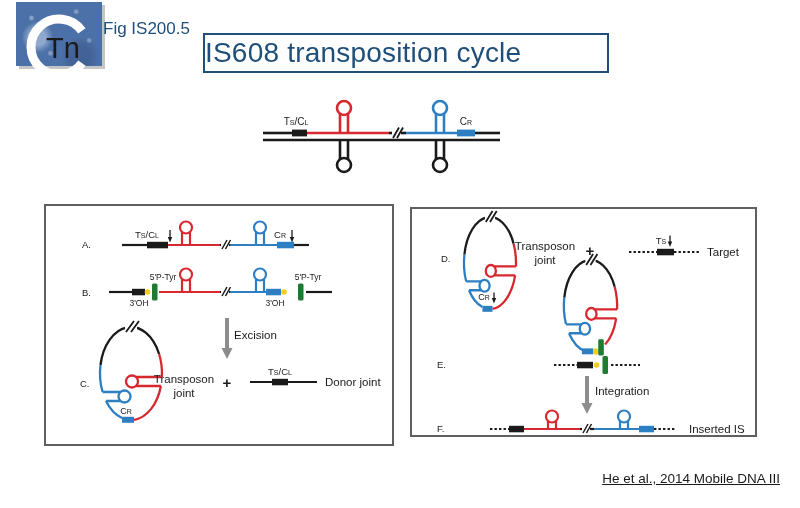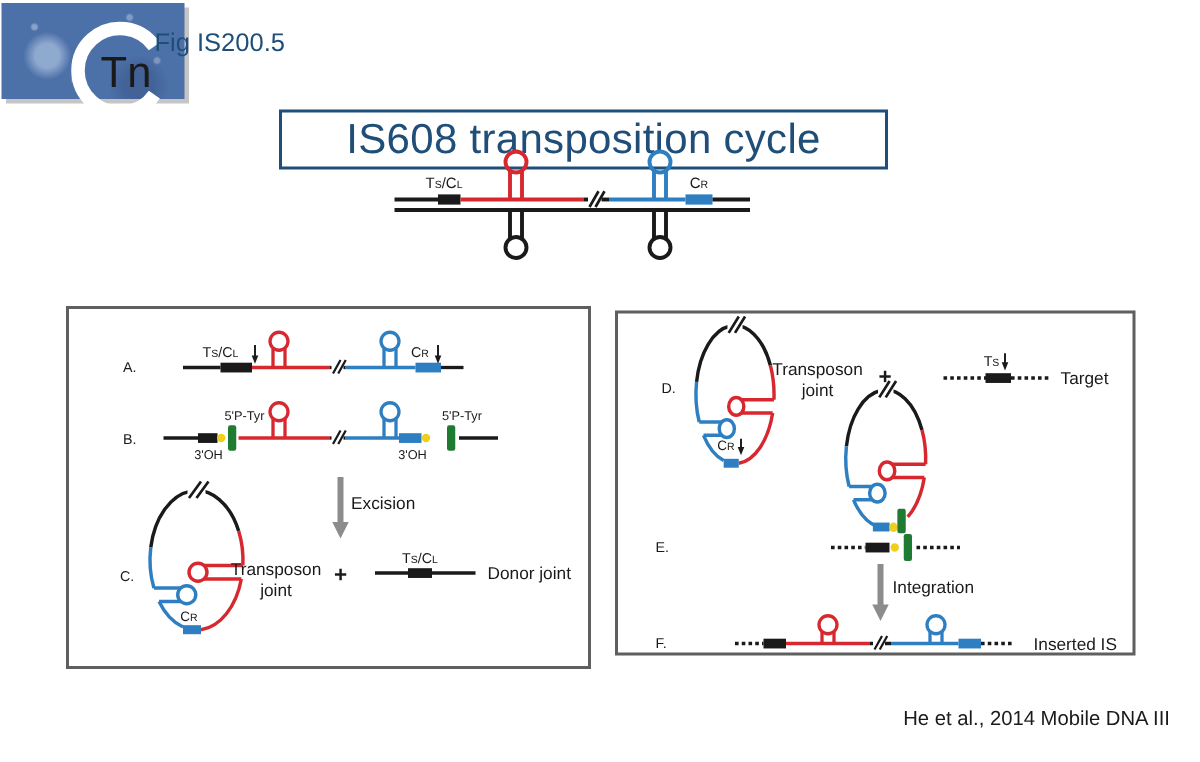--- a/index.html
+++ b/index.html
@@ -1,36 +1,36 @@
 <!DOCTYPE html>
 <html><head>
 <meta charset="utf-8">
 <style>
   html,body{margin:0;padding:0;}
   body{width:800px;height:508px;position:relative;background:#fff;
        font-family:"Liberation Sans",sans-serif;overflow:hidden;}
   .abs{position:absolute;}
-  #logo{left:1px;top:2px;width:86px;height:64px;
+  #logo{left:16px;top:2px;width:86px;height:64px;
         background-color:#4c70a8;
         background-image:
           radial-gradient(circle at 18% 25%, rgba(255,255,255,.35) 0 1.5px, transparent 3px),
           radial-gradient(circle at 70% 15%, rgba(255,255,255,.3) 0 1.5px, transparent 3px),
           radial-gradient(circle at 40% 80%, rgba(255,255,255,.3) 0 1.5px, transparent 3px),
           radial-gradient(circle at 85% 60%, rgba(255,255,255,.28) 0 1.5px, transparent 3px),
           radial-gradient(circle at 25% 55%, rgba(210,225,245,.5) 0 8px, transparent 16px),
           radial-gradient(circle at 75% 85%, rgba(60,90,140,.6) 0 10px, transparent 20px);
-        box-shadow:3px 3px 0 rgba(150,150,150,.55);padding-left:36px;}
+        box-shadow:3px 3px 0 rgba(150,150,150,.55);}
   #fig-label{left:103px;top:19px;font-size:17px;color:#1F4E79;}
-  #title-box{left:186px;top:33px;width:402px;height:36px;border:2.5px solid #1F4E79;
-             display:flex;align-items:center;justify-content:center;margin-top:40px;}
+  #title-box{left:203px;top:33px;width:402px;height:36px;border:2.5px solid #1F4E79;
+             display:flex;align-items:center;justify-content:flex-start;}
   #title-box span{font-size:28px;color:#1F4E79;letter-spacing:.2px;}
   .panel{border:2px solid #5f5f5f;background:#fff;}
   #left-panel{left:44px;top:204px;width:346px;height:238px;}
   #right-panel{left:410px;top:207px;width:343px;height:226px;}
-  #citation{right:20px;top:471px;font-size:13.5px;color:#1a1a1a;}
+  #citation{right:20px;top:471px;font-size:13.5px;color:#1a1a1a;text-decoration:underline;}
   svg text{fill:#1a1a1a;}
   .lbl{font-size:9.5px;}
   .lbl-sm{font-size:8.5px;}
   .lbl-md{font-size:11.5px;}
   .sub{font-size:7px;}
   .plus{font-size:15px;font-weight:bold;}
   .rowletter{font-size:9.5px;}
 </style>
 </head>
 <body>

